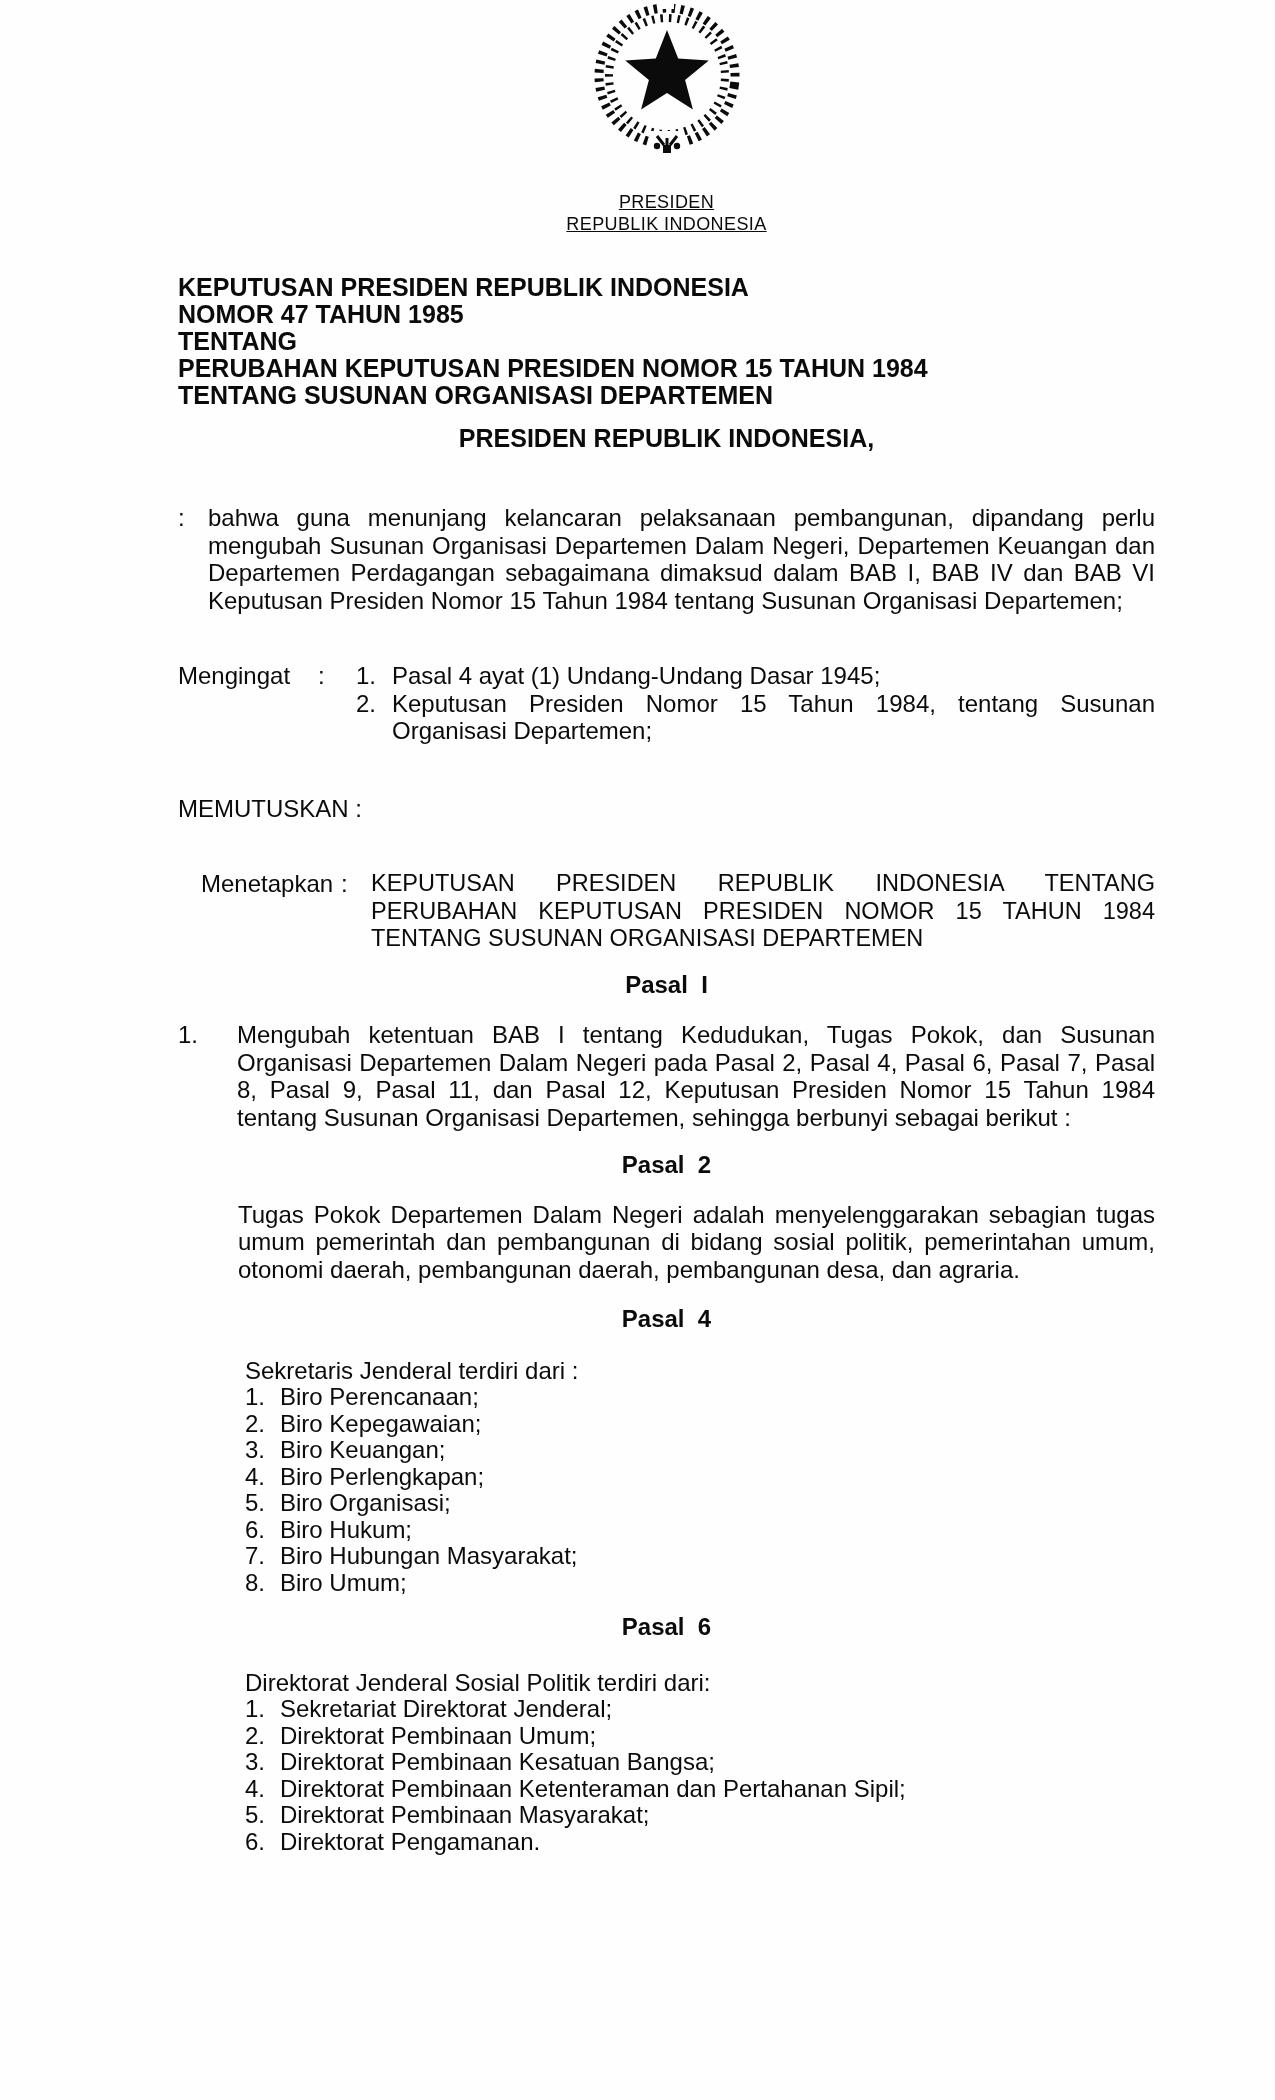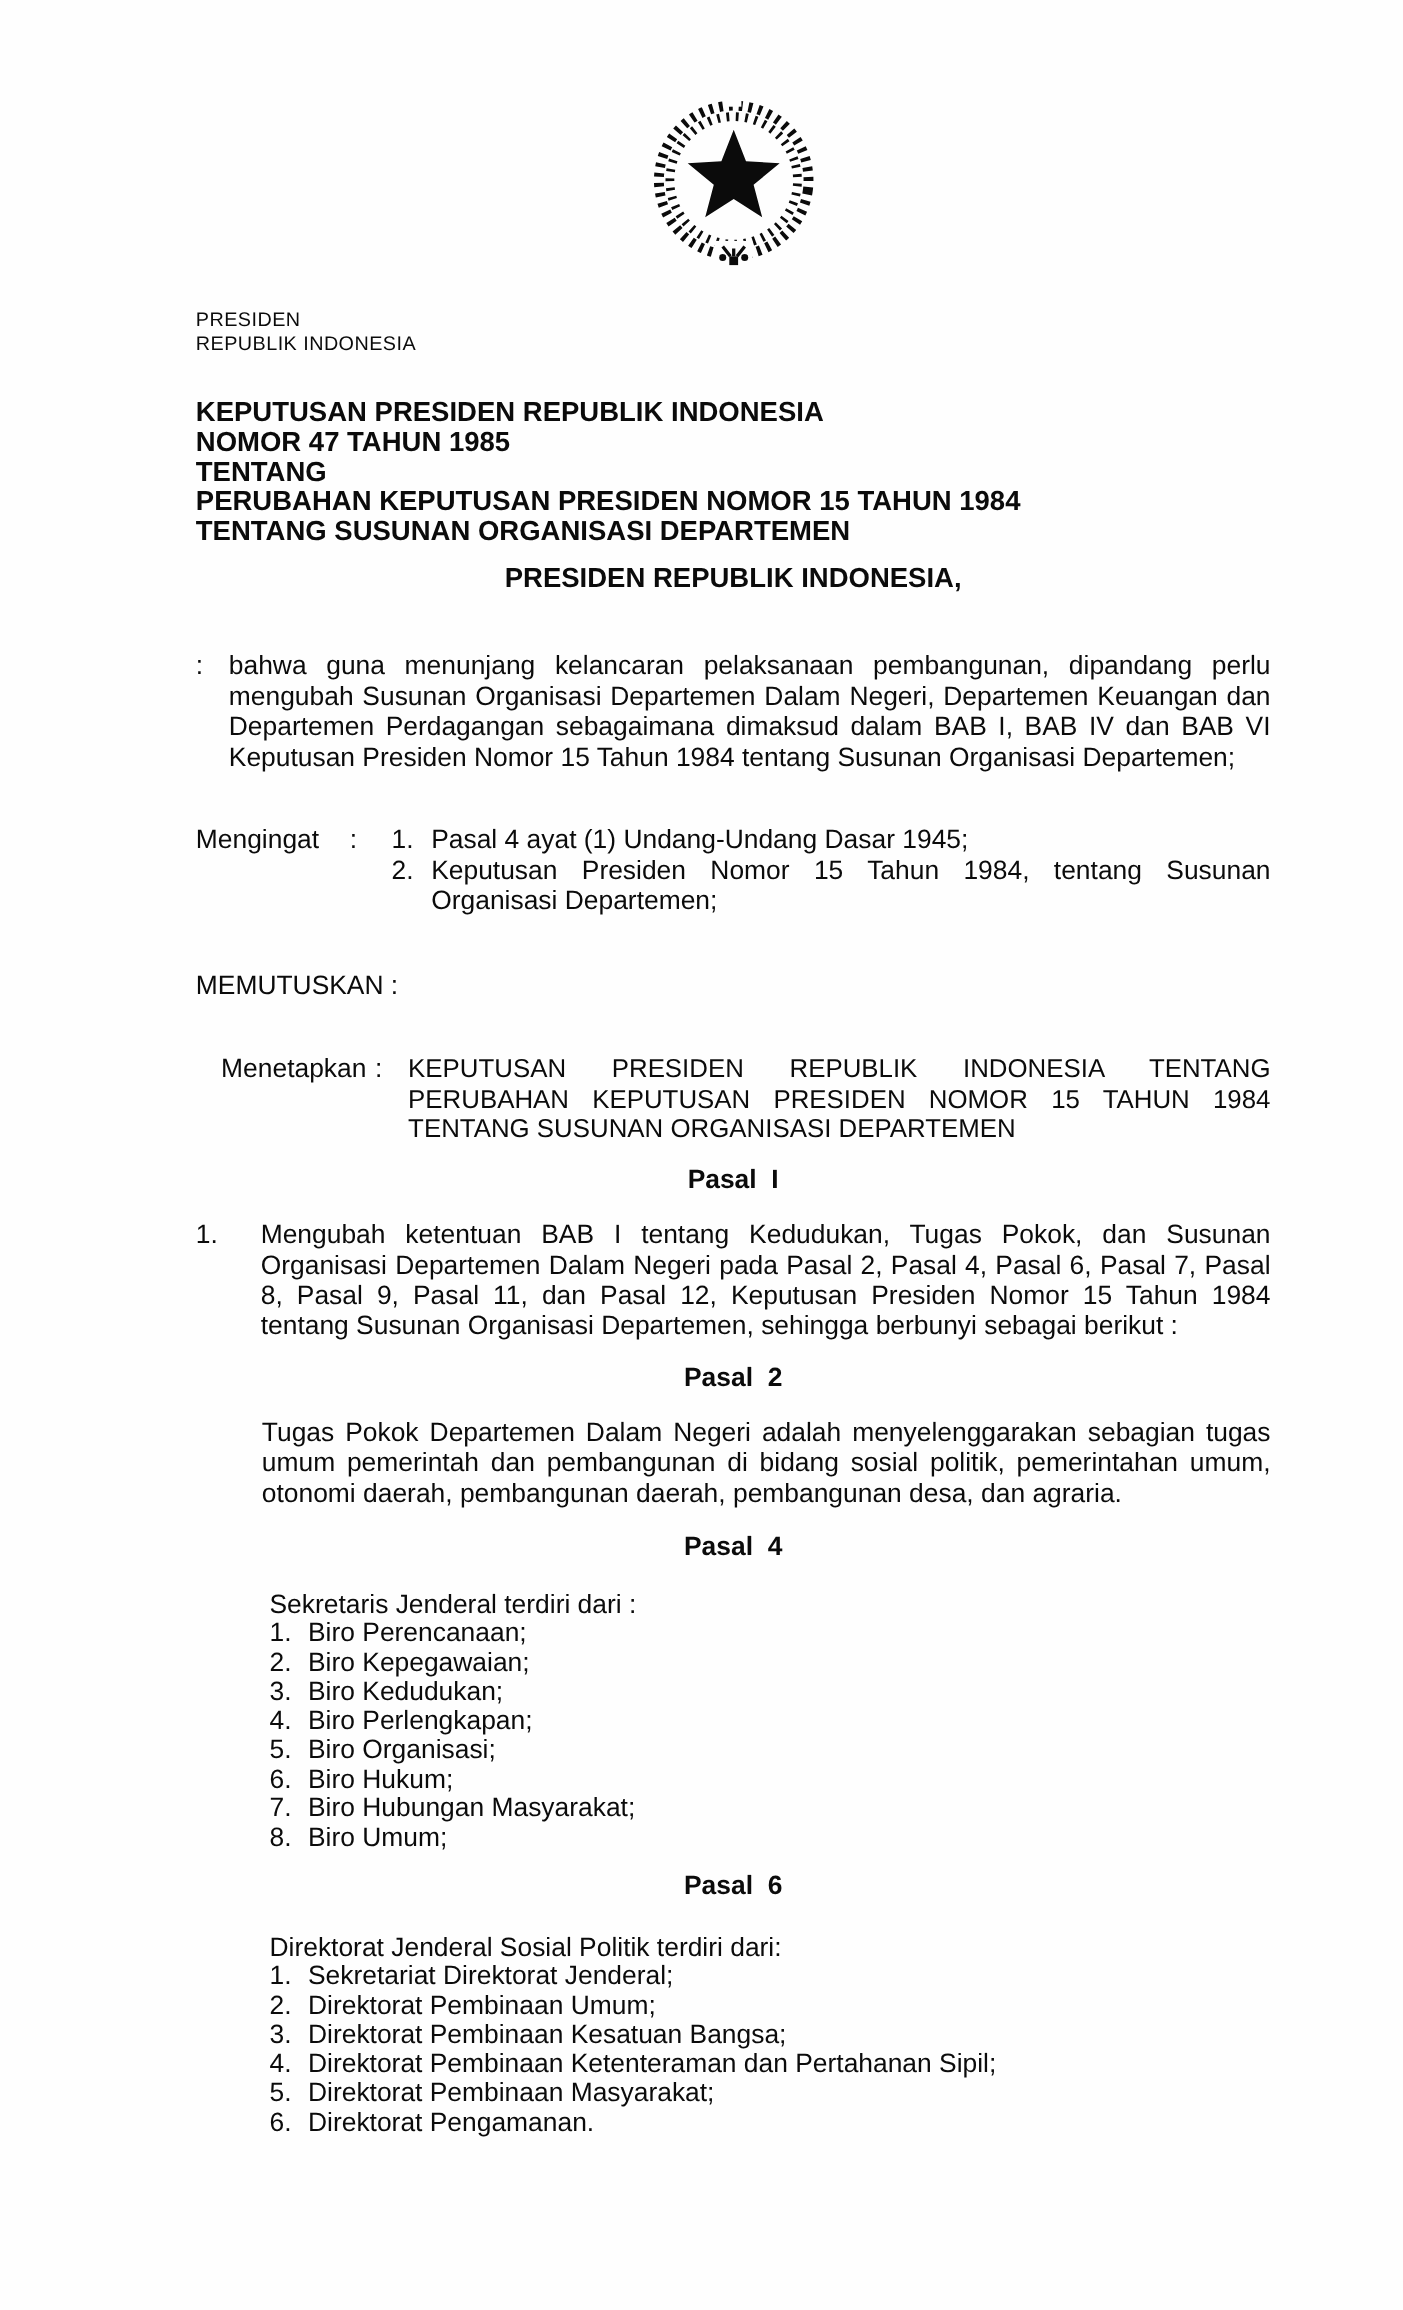--- a/index.html
+++ b/index.html
@@ -4,21 +4,21 @@
 <style>
   html,body{margin:0;padding:0;background:#ffffff;}
   .page{
     position:relative;width:1275px;height:2100px;background:#fefefe;
     color:#0b0b0b;font-family:"Liberation Sans","DejaVu Sans",sans-serif;
     overflow:hidden;
   }
   .content{position:absolute;left:178px;top:0;width:977px;}
 
   
-  .masthead{padding-top:88px;text-align:left;}
+  .masthead{text-align:center;text-decoration:underline;}
   .emblem{display:block;margin:0 auto;}
   .mast-line{font-size:18px;line-height:22px;letter-spacing:.4px;}
   .mast-line.first{margin-top:35px;}
 
   
   .title-block{margin-top:39px;text-align:left;font-weight:bold;font-size:25px;line-height:27px;}
   .salutation{margin-top:16px;text-align:center;font-weight:bold;font-size:25px;line-height:27px;}
 
   
   .clause-row{display:flex;font-size:24px;line-height:27.5px;}
@@ -137,21 +137,21 @@
       <div class="num-row">
         <div class="num">1.</div>
         <div class="num-text">Biro Perencanaan;</div>
       </div>
       <div class="num-row">
         <div class="num">2.</div>
         <div class="num-text">Biro Kepegawaian;</div>
       </div>
       <div class="num-row">
         <div class="num">3.</div>
-        <div class="num-text">Biro Kedudukan;</div>
+        <div class="num-text">Biro Keuangan;</div>
       </div>
       <div class="num-row">
         <div class="num">4.</div>
         <div class="num-text">Biro Perlengkapan;</div>
       </div>
       <div class="num-row">
         <div class="num">5.</div>
         <div class="num-text">Biro Organisasi;</div>
       </div>
       <div class="num-row">

